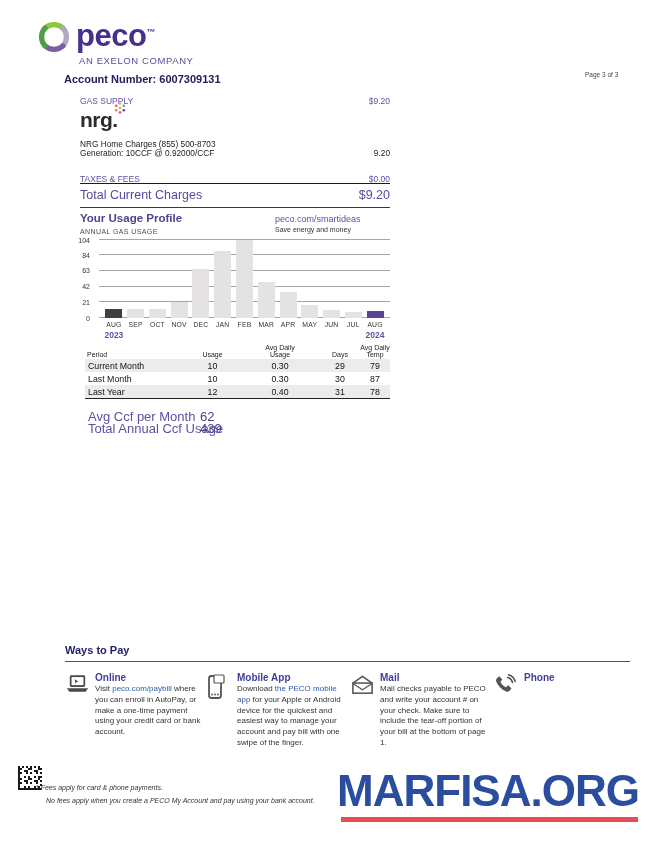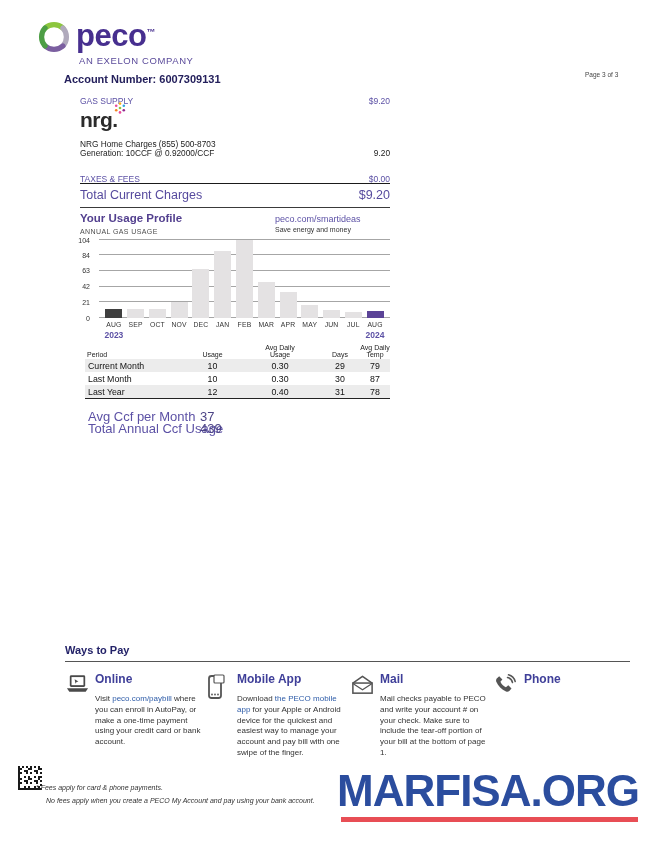--- a/index.html
+++ b/index.html
@@ -66,21 +66,21 @@
   .summary-row .sval { position:absolute; left:112px; color:#4c4486; }
   .summary-1 { top:409px; }
   .summary-2 { top:421px; }
 
   
   .wtp-title { position:absolute; left:65px; top:644px; font-size:11px; font-weight:bold; color:#232268; }
   .wtp-rule { position:absolute; left:65px; top:661px; width:565px; border-top:1px solid #555; }
   .pay-col { position:absolute; top:672px; width:140px; display:flex; }
   .pay-col .picon { width:30px; flex:0 0 30px; padding-top:2px; }
   .pay-body { flex:1; }
-  .pay-title { font-size:12px; font-weight:bold; color:#3f3f99; margin-bottom:8px; }
+  .pay-title { font-size:10px; font-weight:bold; color:#3f3f99; margin-bottom:1px; }
   .pay-text { font-size:8px; color:#333; line-height:1.35; }
   .pay-link { color:#2e5ca8; }
   .pc-0 { left:65px; } .pc-1 { left:207px; } .pc-2 { left:350px; } .pc-3 { left:494px; }
   .pc-3 .pay-text { margin-top:6px; }
 
   
   .qr { position:absolute; left:18px; top:766px; width:24px; height:24px; display:grid; grid-template-columns:repeat(12,1fr); grid-template-rows:repeat(12,1fr); }
   .qr-cell.on { background:#1a1a1a; }
   .fee-note { position:absolute; font-size:7px; font-style:italic; color:#333; }
   .fee-1 { left:36px; top:784px; }
@@ -284,21 +284,21 @@
           <div class="tcell c1">12</div>
           <div class="tcell c2">0.40</div>
           <div class="tcell c3">31</div>
           <div class="tcell c4">78</div>
         </div>
       </div>
   </div>
 
   <div class="summary-row summary-1">
     <span>Avg Ccf per Month</span>
-    <span class="sval">37</span>
+    <span class="sval">62</span>
   </div>
   <div class="summary-row summary-2">
     <span>Total Annual Ccf Usage</span>
     <span class="sval">439</span>
   </div>
 
   <div class="wtp-title">Ways to Pay</div>
   <div class="wtp-rule"></div>
 
   <div class="pay-col pc-0">

